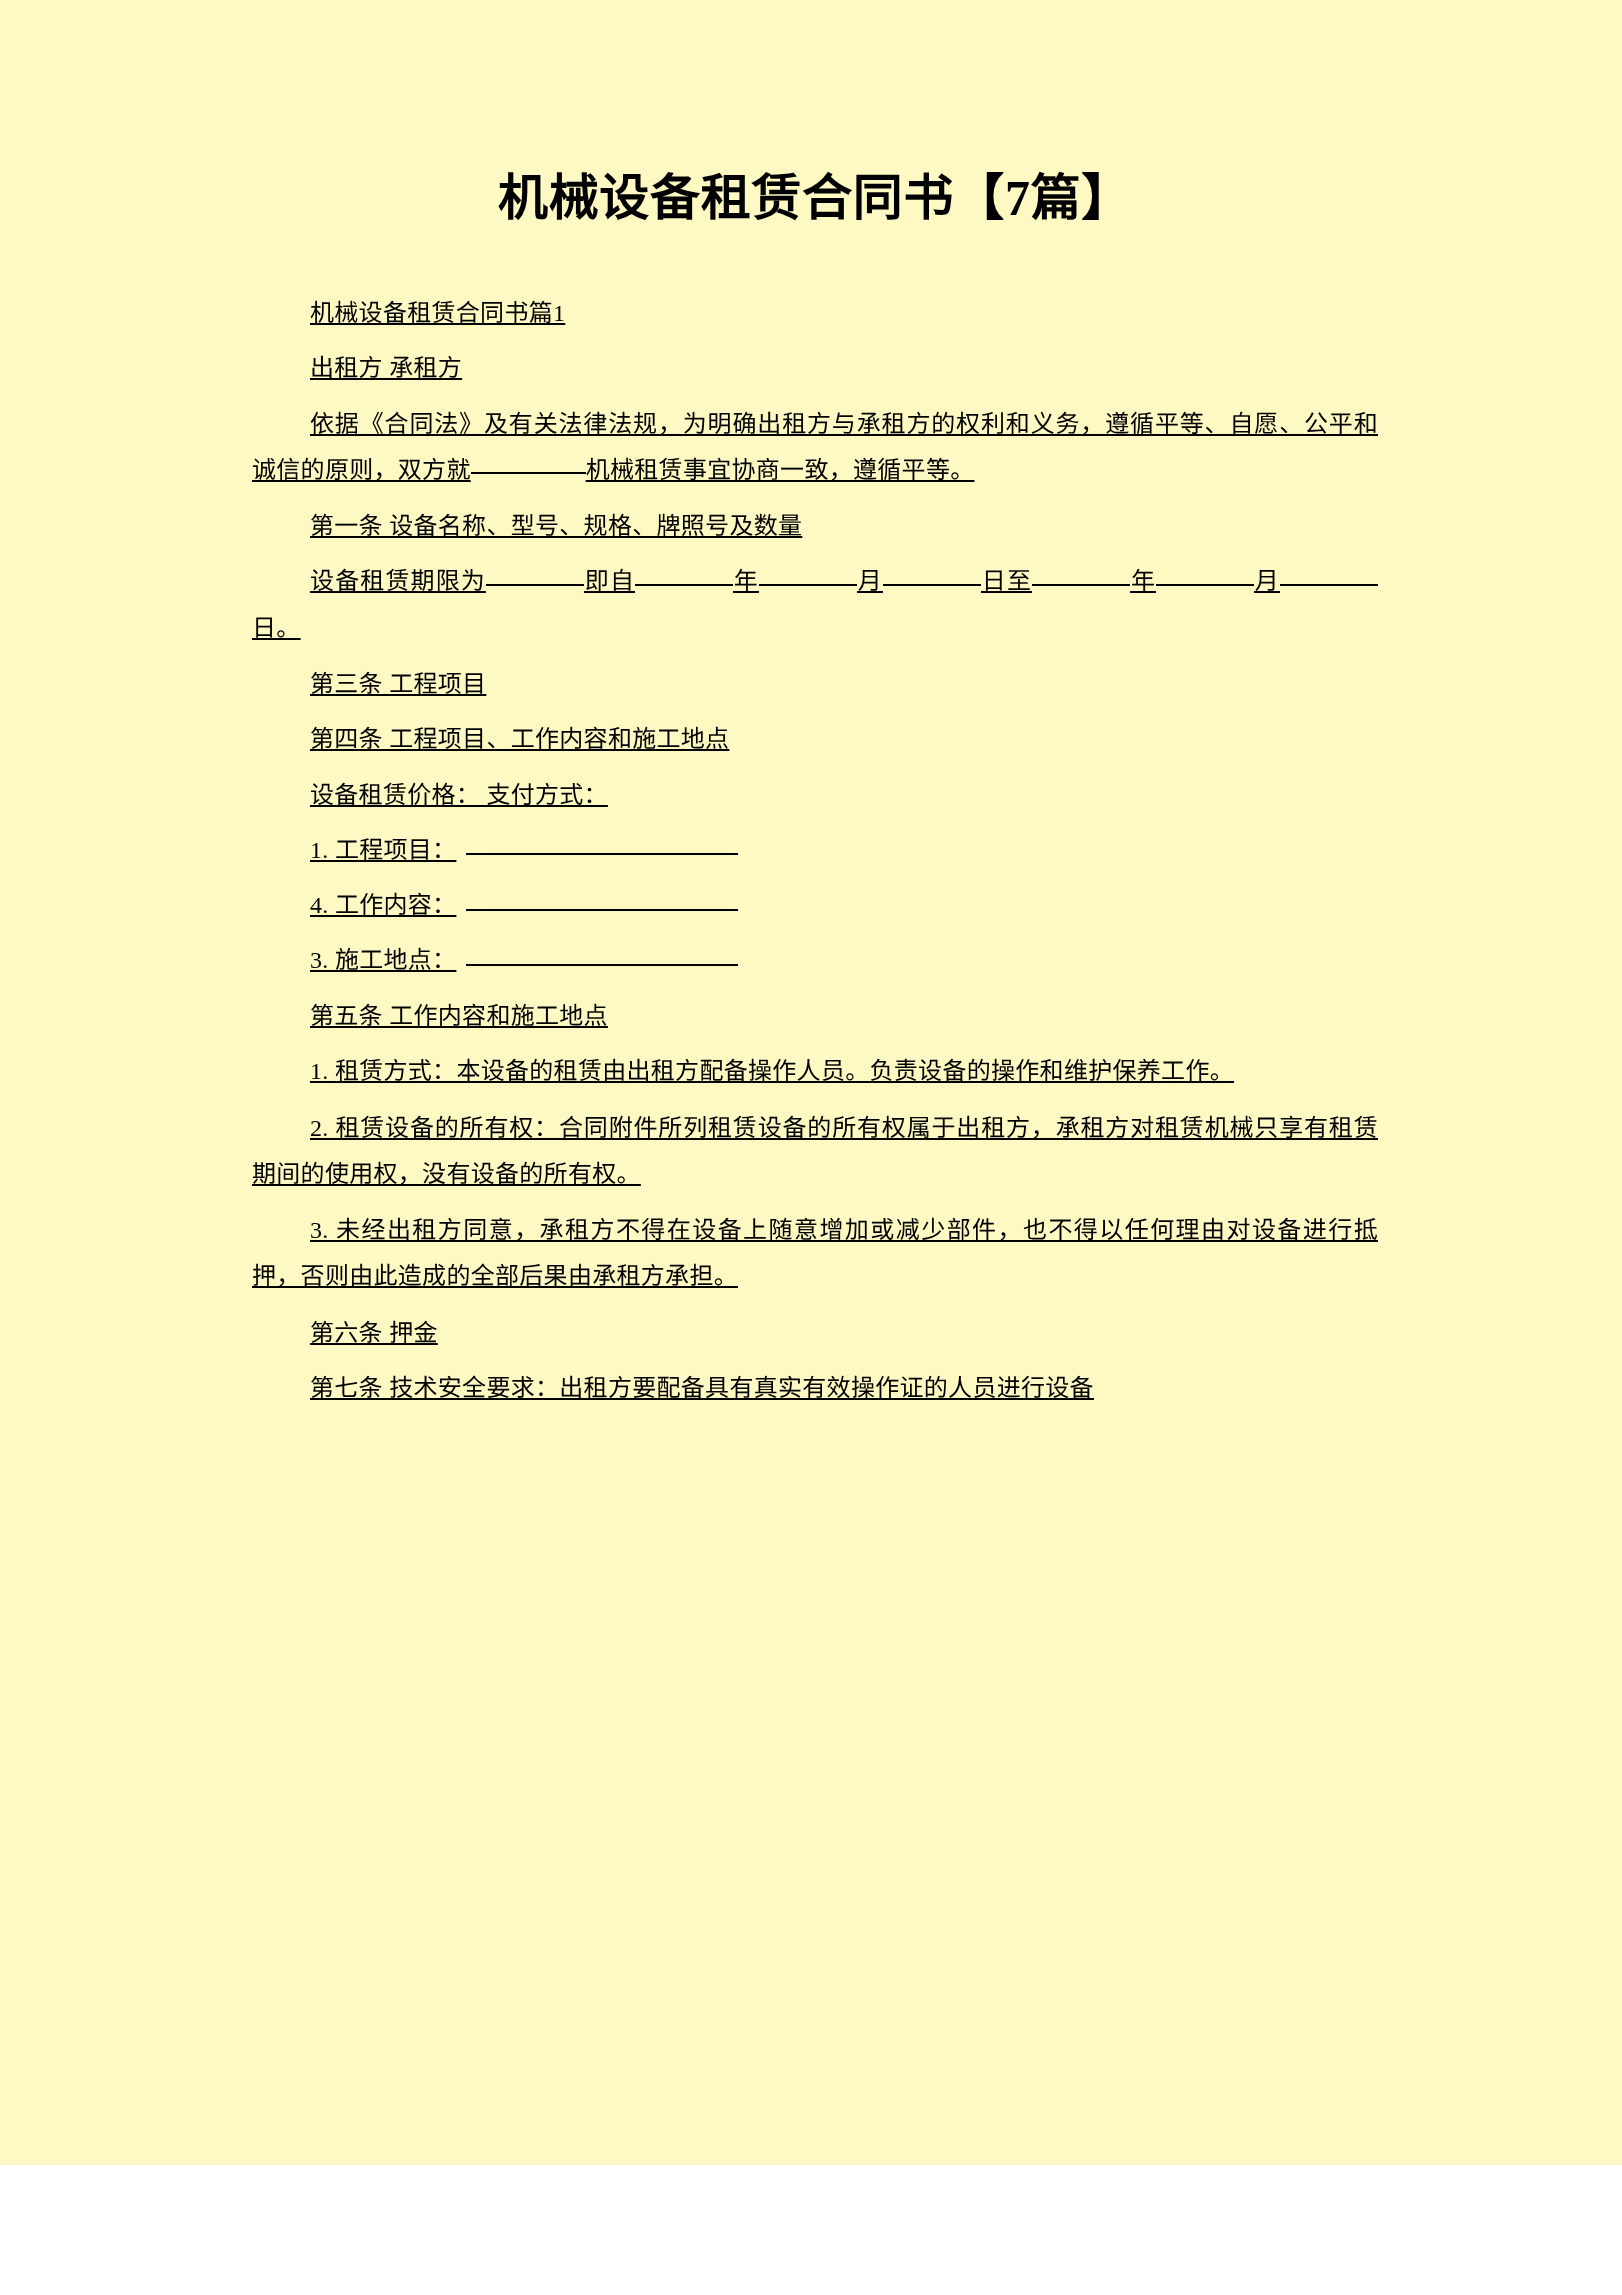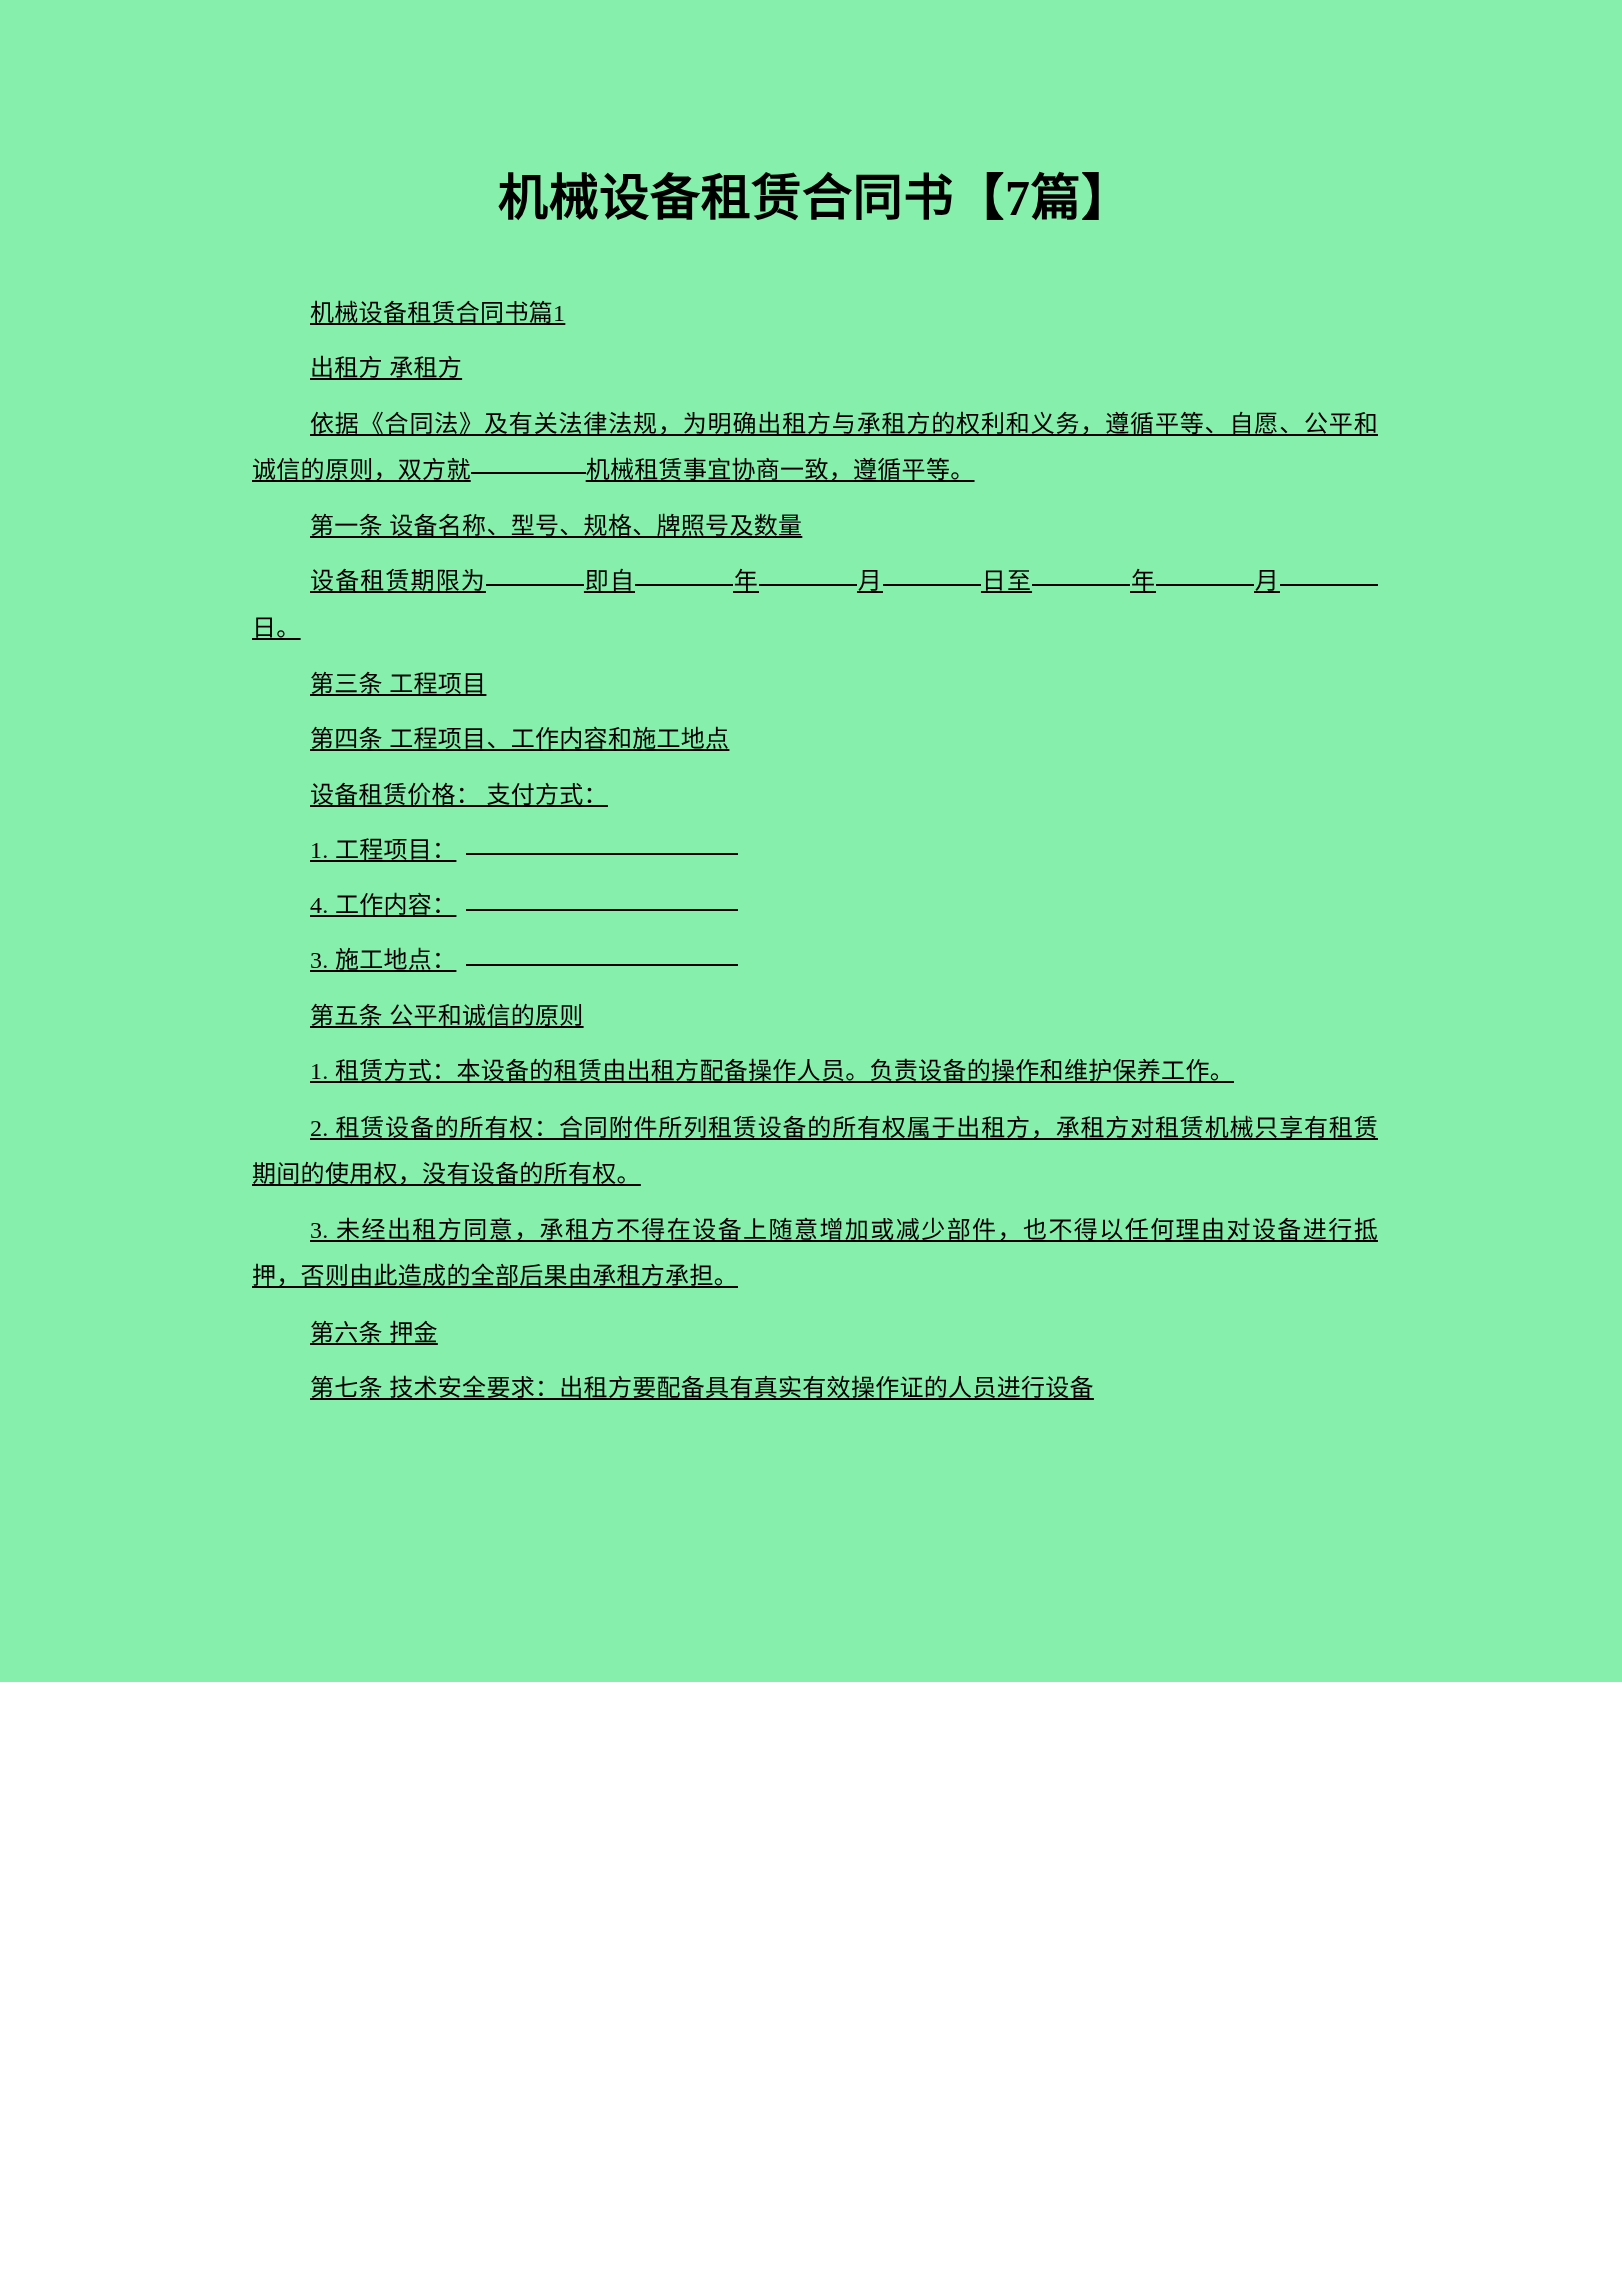--- a/index.html
+++ b/index.html
@@ -8,22 +8,22 @@
     padding: 0;
     background: #ffffff;
   }
   body {
     font-family: "Liberation Serif", "DejaVu Serif", serif;
     color: #000000;
   }
   .page {
     position: relative;
     width: 1623px;
-    height: 1682px;
-    background: #86efac;
+    height: 2165px;
+    background: #fef9c3;
     box-sizing: border-box;
     overflow: hidden;
   }
   .content {
     position: absolute;
     left: 252px;
     top: 167px;
     width: 1126px;
   }
   .doc-title {
@@ -94,21 +94,21 @@
     <p class="para tight">第四条  工程项目、工作内容和施工地点</p>
 
     <p class="para tight">设备租赁价格：  支付方式：</p>
 
     <p class="para tight"><span>1. 工程项目：</span><span class="rule-line"></span></p>
 
     <p class="para tight"><span>4. 工作内容：</span><span class="rule-line"></span></p>
 
     <p class="para tight"><span>3. 施工地点：</span><span class="rule-line"></span></p>
 
-    <p class="para tight">第五条  公平和诚信的原则</p>
+    <p class="para tight">第五条  工作内容和施工地点</p>
 
     <p class="para">1. 租赁方式：本设备的租赁由出租方配备操作人员。负责设备的操作和维护保养工作。</p>
 
     <p class="para">2. 租赁设备的所有权：合同附件所列租赁设备的所有权属于出租方，承租方对租赁机械只享有租赁期间的使用权，没有设备的所有权。</p>
 
     <p class="para">3. 未经出租方同意，承租方不得在设备上随意增加或减少部件，也不得以任何理由对设备进行抵押，否则由此造成的全部后果由承租方承担。</p>
 
     <p class="para tight">第六条  押金</p>
 
 

